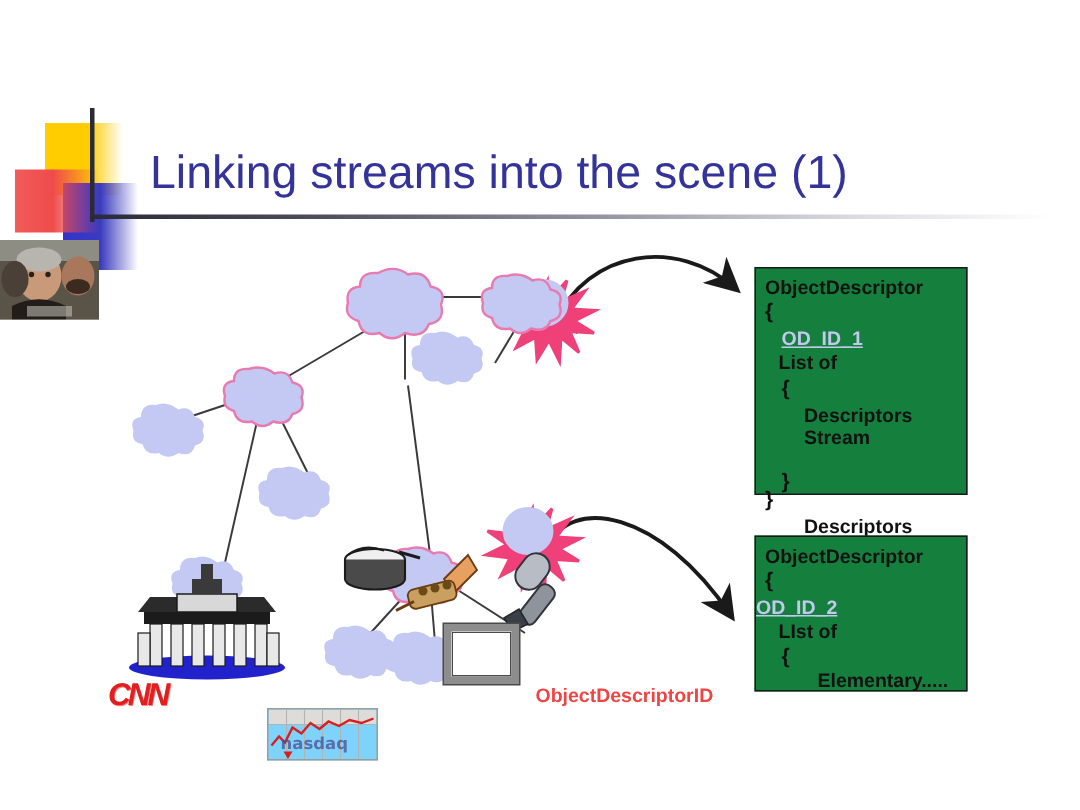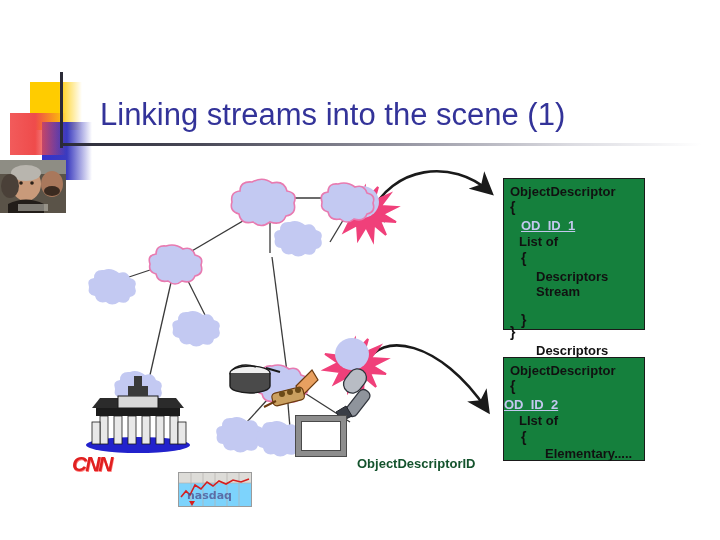--- a/index.html
+++ b/index.html
@@ -54,21 +54,21 @@
   .od-bottom{left:503px;top:357px;width:142px;height:104px;}
   .od-line{
     position:absolute;white-space:nowrap;font-weight:bold;
     font-size:13px;line-height:13px;
   }
   .od-id{color:#c3c8ee;font-weight:bold;text-decoration:underline;}
   .od-brace{font-weight:bold;font-size:14px;}
 
   .odid-label{
     position:absolute;left:357px;top:296px;
-    font-size:13px;font-weight:bold;color:#14532d;white-space:nowrap;
+    font-size:13px;font-weight:bold;color:#ef4444;white-space:nowrap;
   }
   .photo-face{
     left:409px;top:211px;width:66px;height:53px;
     background:#4d4034;overflow:hidden;border:0;
   }
   .cnn{
     position:absolute;left:72px;top:292px;
     font-size:21px;font-weight:bold;font-style:italic;
     color:#e02020;letter-spacing:-2px;
     text-shadow:0.5px 0.5px 0 #ff8080;

